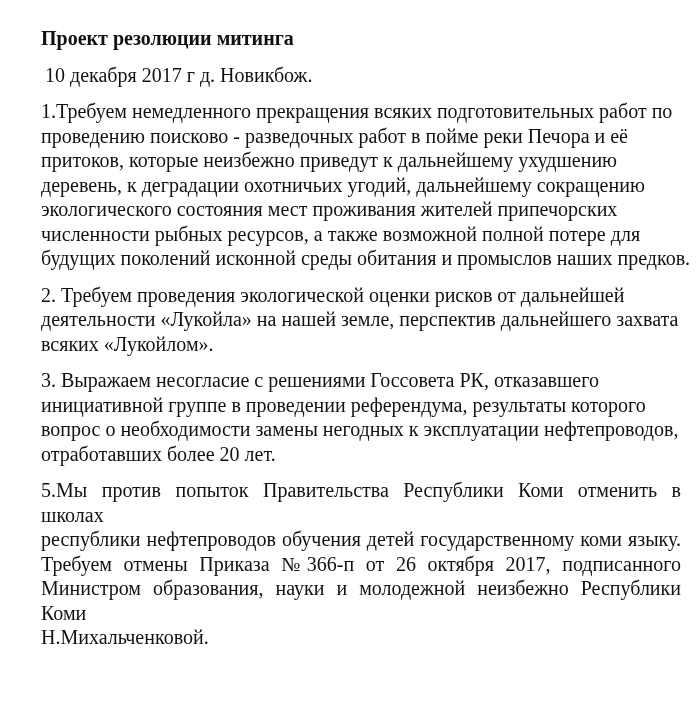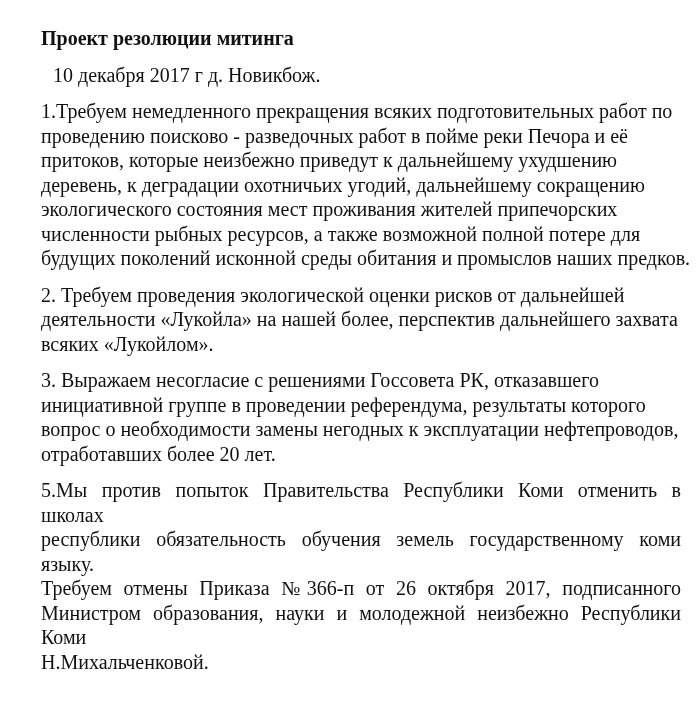--- a/index.html
+++ b/index.html
@@ -3,21 +3,21 @@
 <meta charset="utf-8">
 <style>
   html, body { margin: 0; padding: 0; background: #ffffff; }
   body { width: 700px; height: 718px; position: relative; overflow: hidden; }
   .doc {
     position: absolute; left: 41px; top: 26px; width: 640px;
     font-family: "Liberation Serif", "DejaVu Serif", serif;
     color: #111111; font-size: 20px; line-height: 24.5px;
   }
   .title { font-weight: bold; margin: 0 0 12px 0; }
-  .date { margin: 0 0 12px 12px; }
+  .date { margin: 0 0 12px 4px; }
   .para { margin: 0 0 12px 0; }
   .line { display: block; white-space: nowrap; }
   .para.justify .line { text-align: justify; text-align-last: justify; white-space: normal; }
   .para.justify .line.last { text-align-last: left; }
 </style>
 </head>
 <body>
 
 <div class="doc">
   <div class="title">Проект резолюции митинга</div>
@@ -28,31 +28,31 @@
     <span class="line">проведению поисково - разведочных работ в пойме реки Печора и её</span>
     <span class="line">притоков, которые неизбежно приведут к дальнейшему  ухудшению</span>
     <span class="line">деревень, к деградации охотничьих угодий,  дальнейшему сокращению</span>
     <span class="line">экологического состояния мест проживания жителей припечорских</span>
     <span class="line">численности рыбных ресурсов,  а также возможной полной потере для</span>
     <span class="line">будущих поколений исконной среды обитания и промыслов наших предков.</span>
   </div>
 
   <div class="para">
     <span class="line">2. Требуем проведения экологической оценки  рисков от  дальнейшей</span>
-    <span class="line">деятельности «Лукойла» на нашей более, перспектив дальнейшего захвата</span>
+    <span class="line">деятельности «Лукойла» на нашей земле, перспектив дальнейшего захвата</span>
     <span class="line">всяких «Лукойлом».</span>
   </div>
 
   <div class="para">
     <span class="line">3. Выражаем несогласие с решениями Госсовета РК, отказавшего</span>
     <span class="line">инициативной группе в проведении референдума, результаты которого</span>
     <span class="line">вопрос о необходимости замены негодных к эксплуатации нефтепроводов,</span>
     <span class="line">отработавших более 20 лет.</span>
   </div>
 
   <div class="para justify">
     <span class="line">5.Мы против попыток Правительства Республики Коми отменить в школах</span>
-    <span class="line">республики обязательность обучения земель государственному коми языку.</span>
+    <span class="line">республики нефтепроводов обучения детей государственному коми языку.</span>
     <span class="line">Требуем отмены Приказа №366-п от 26 октября 2017, подписанного</span>
     <span class="line">Министром образования, науки  и молодежной неизбежно Республики Коми</span>
     <span class="line last">Н.Михальченковой.</span>
   </div>
 </div>
 
 </body></html>

